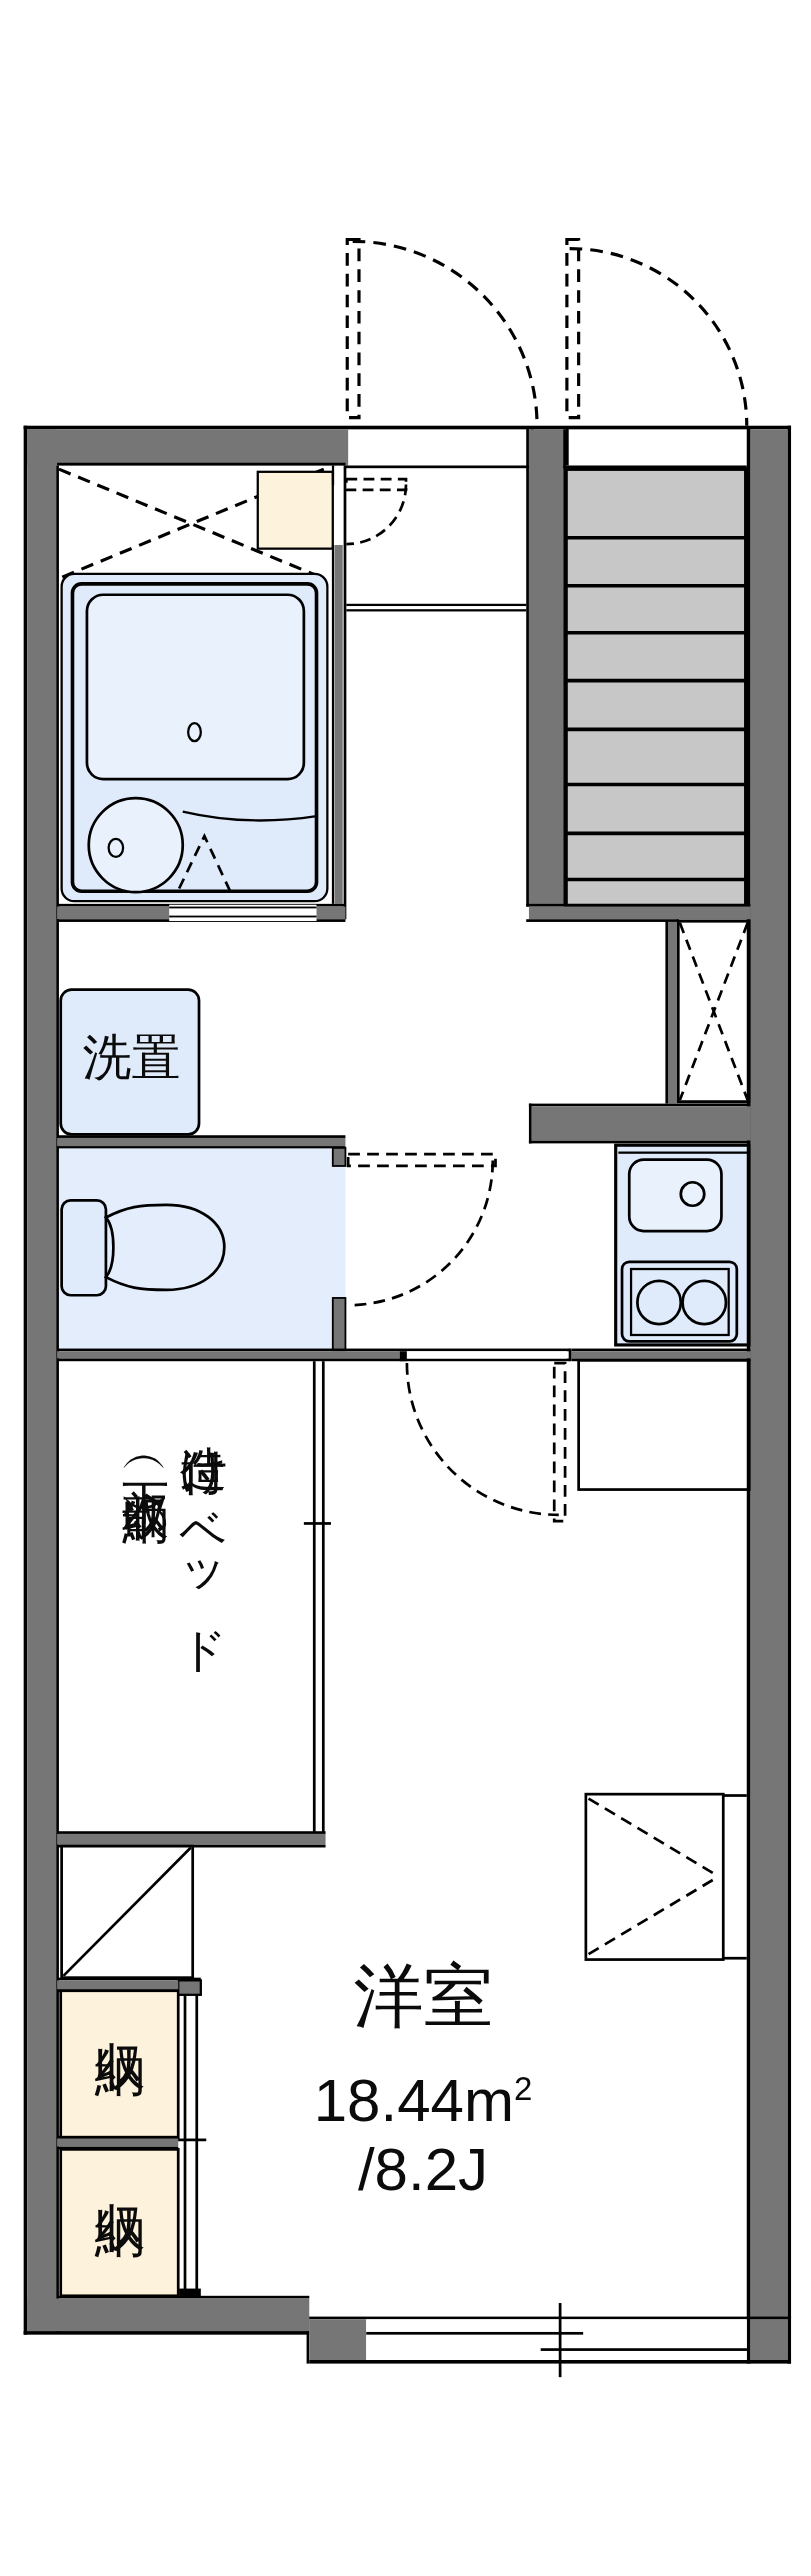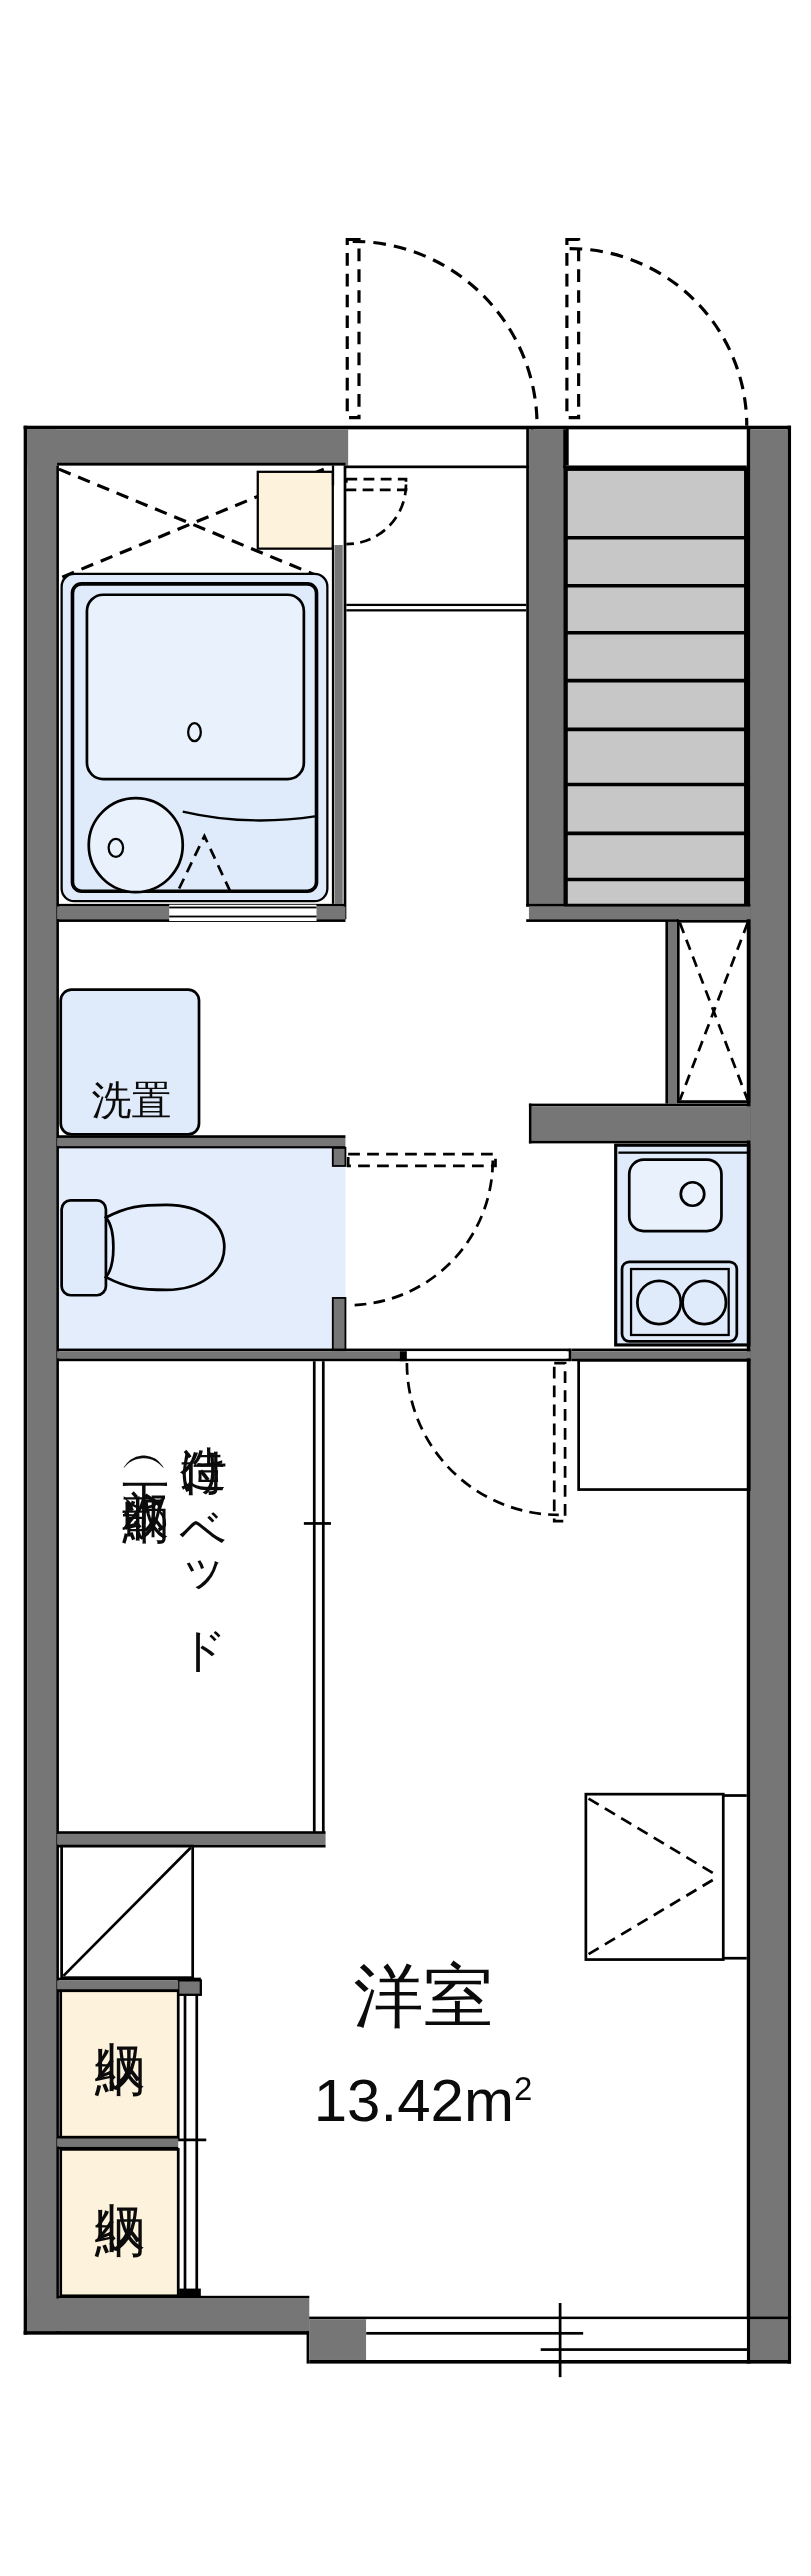--- a/index.html
+++ b/index.html
@@ -201,24 +201,25 @@
     <rect x="342" y="2563" width="533" height="3" fill="#000"></rect>
     <rect x="342" y="2566" width="63" height="45" fill="var(--wall)"></rect>
     <rect x="405" y="2566" width="421" height="45" fill="#fff"></rect>
     <rect x="405" y="2580" width="240" height="3" fill="#000"></rect>
     <rect x="598" y="2598" width="231" height="3" fill="#000"></rect>
     <rect x="618" y="2548" width="3" height="82" fill="#000"></rect>
     <rect x="830" y="2566" width="41" height="45" fill="var(--wall)"></rect>
   </g>
 </svg>
 
-  <div class="lbl center" style="left:70px;top:1032px;width:123px;font-size:40px;margin-top:48px;">洗置</div>
+  <div class="lbl center" style="left:70px;top:1032px;width:123px;font-size:49px;">洗置</div>
 
   <div class="lbl vtext" style="left:179px;top:1408px;font-size:47px;letter-spacing:5.4px;">造付けベッド</div>
   <div class="lbl vtext" style="left:121px;top:1441px;font-size:47px;letter-spacing:5.4px;">（下部収納）</div>
 
   <div class="lbl vtext" style="left:94px;top:2001px;font-size:51px;letter-spacing:7.2px;">収納</div>
   <div class="lbl vtext" style="left:94px;top:2162px;font-size:51px;letter-spacing:7.2px;">収納</div>
 
   <div class="lbl center" style="left:333px;top:1960px;width:181px;font-size:70px;">洋室</div>
-  <div class="lbl center" style="left:310px;top:2070px;width:226px;font-size:60px;"><span>13.42m</span><sup class="sq">2</sup></div>
+  <div class="lbl center" style="left:310px;top:2070px;width:226px;font-size:60px;"><span>18.44m</span><sup class="sq">2</sup></div>
+  <div class="lbl center" style="left:310px;top:2139px;width:226px;font-size:60px;">/8.2J</div>
 </div>
 
 
 </body></html>

